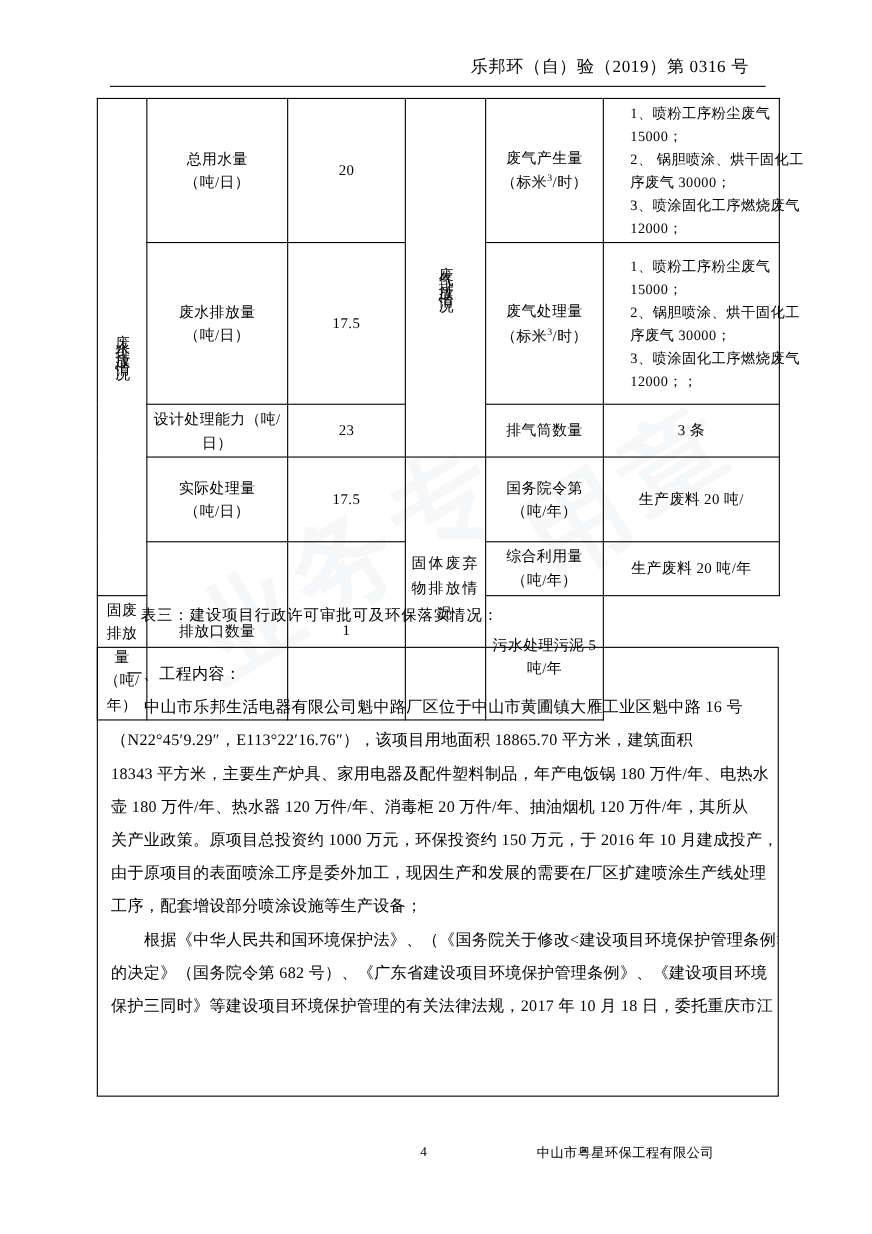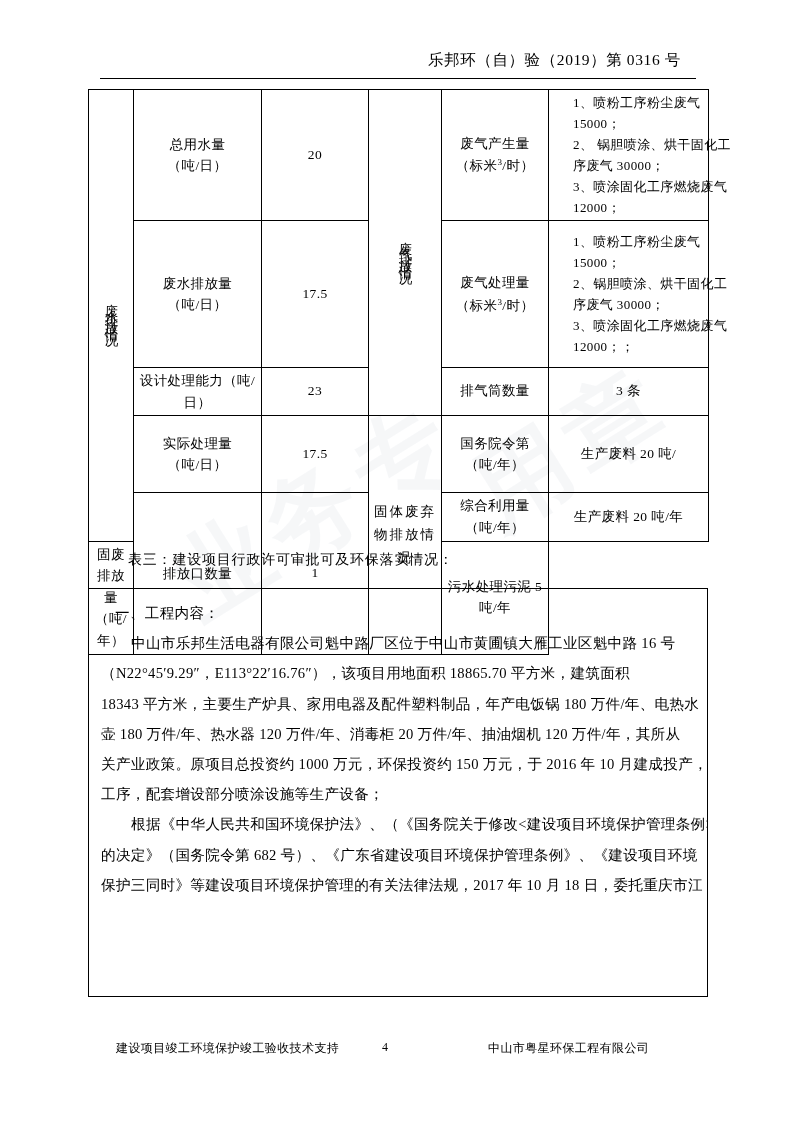--- a/index.html
+++ b/index.html
@@ -288,26 +288,26 @@
   <div class="caption">表三：建设项目行政许可审批可及环保落实情况：</div>
 
   <div class="bodybox">
     <div class="inner">
       <p class="ind1">一、工程内容：</p>
       <p class="ind2">中山市乐邦生活电器有限公司魁中路厂区位于中山市黄圃镇大雁工业区魁中路 16 号</p>
       <p>（N22°45′9.29″，E113°22′16.76″），该项目用地面积 18865.70 平方米，建筑面积</p>
       <p>18343 平方米，主要生产炉具、家用电器及配件塑料制品，年产电饭锅 180 万件/年、电热水</p>
       <p>壶 180 万件/年、热水器 120 万件/年、消毒柜 20 万件/年、抽油烟机 120 万件/年，其所从</p>
       <p>关产业政策。原项目总投资约 1000 万元，环保投资约 150 万元，于 2016 年 10 月建成投产，</p>
+      <p>由于原项目的表面喷涂工序是委外加工，现因生产和发展的需要在厂区扩建喷涂生产线处理</p>
       <p>工序，配套增设部分喷涂设施等生产设备；</p>
       <p class="ind2">根据《中华人民共和国环境保护法》、（《国务院关于修改&lt;建设项目环境保护管理条例&gt;</p>
       <p>的决定》（国务院令第 682 号）、《广东省建设项目环境保护管理条例》、《建设项目环境</p>
       <p>保护三同时》等建设项目环境保护管理的有关法律法规，2017 年 10 月 18 日，委托重庆市江</p>
     </div>
   </div>
 
   <div class="footer">
-    <span class="f-left">建设项目竣工环境保护竣工验收技术支持</span>
     <span class="f-center">4</span>
     <span class="f-right">中山市粤星环保工程有限公司</span>
   </div>
 
 </div>
 
 </body></html>

